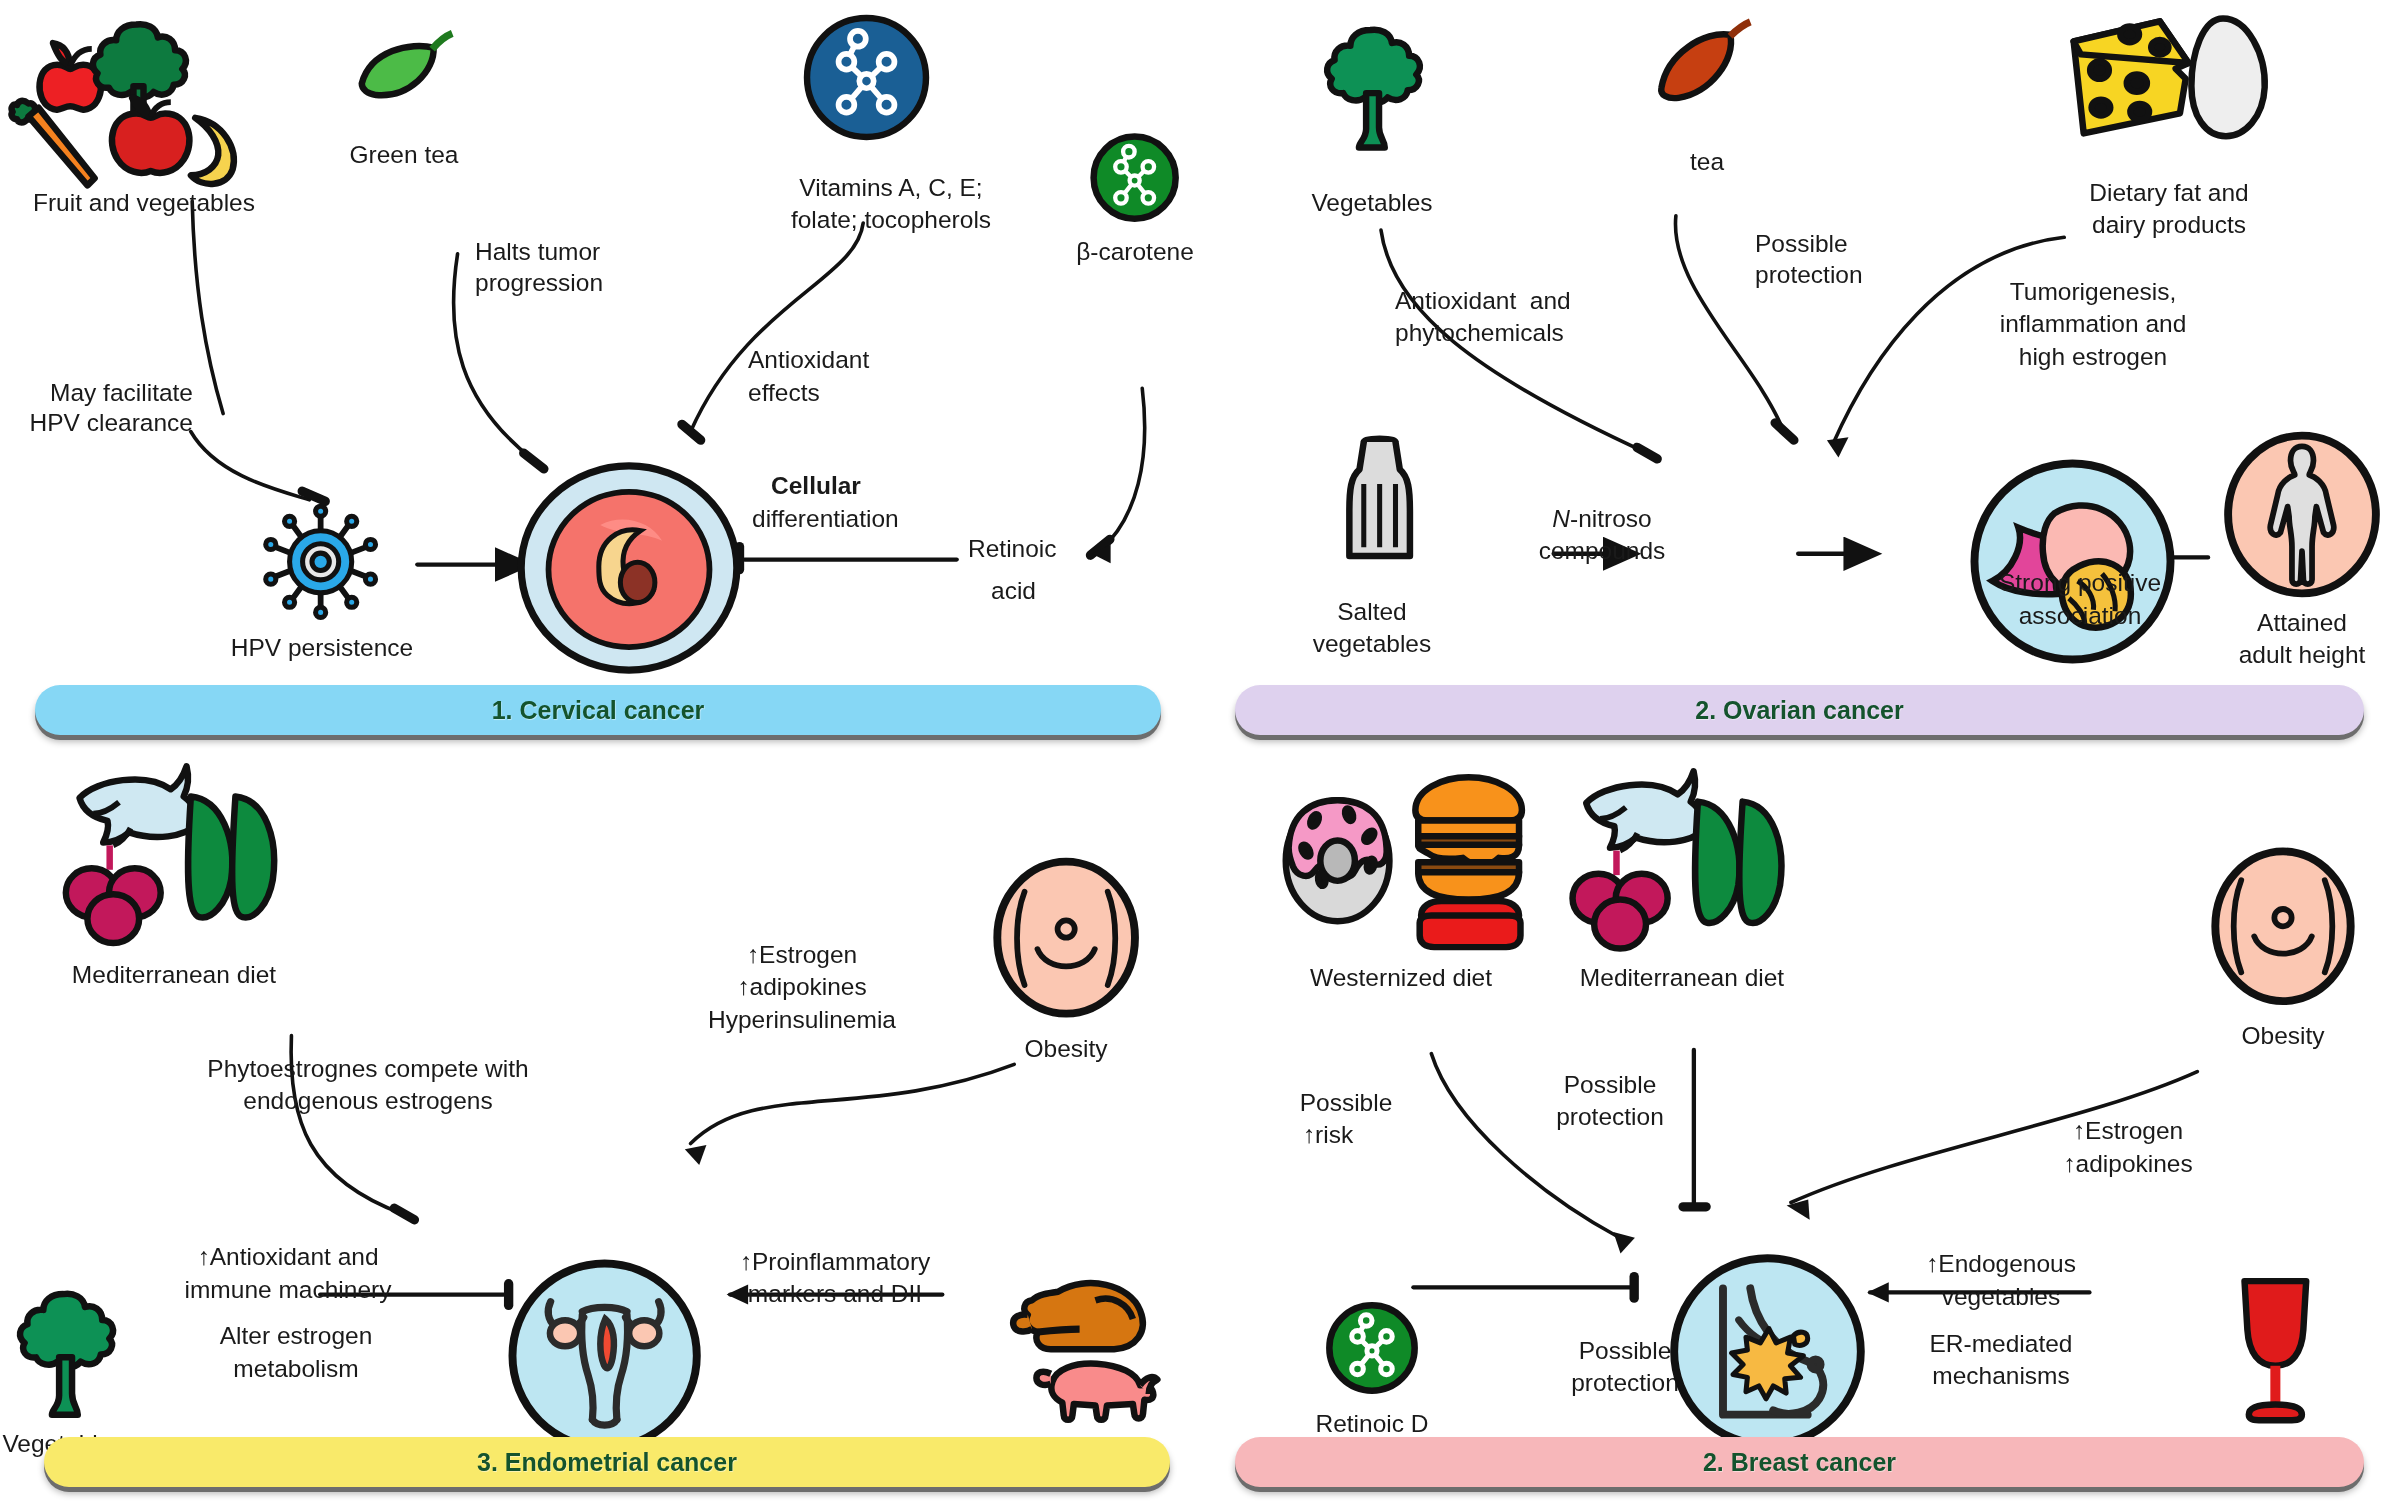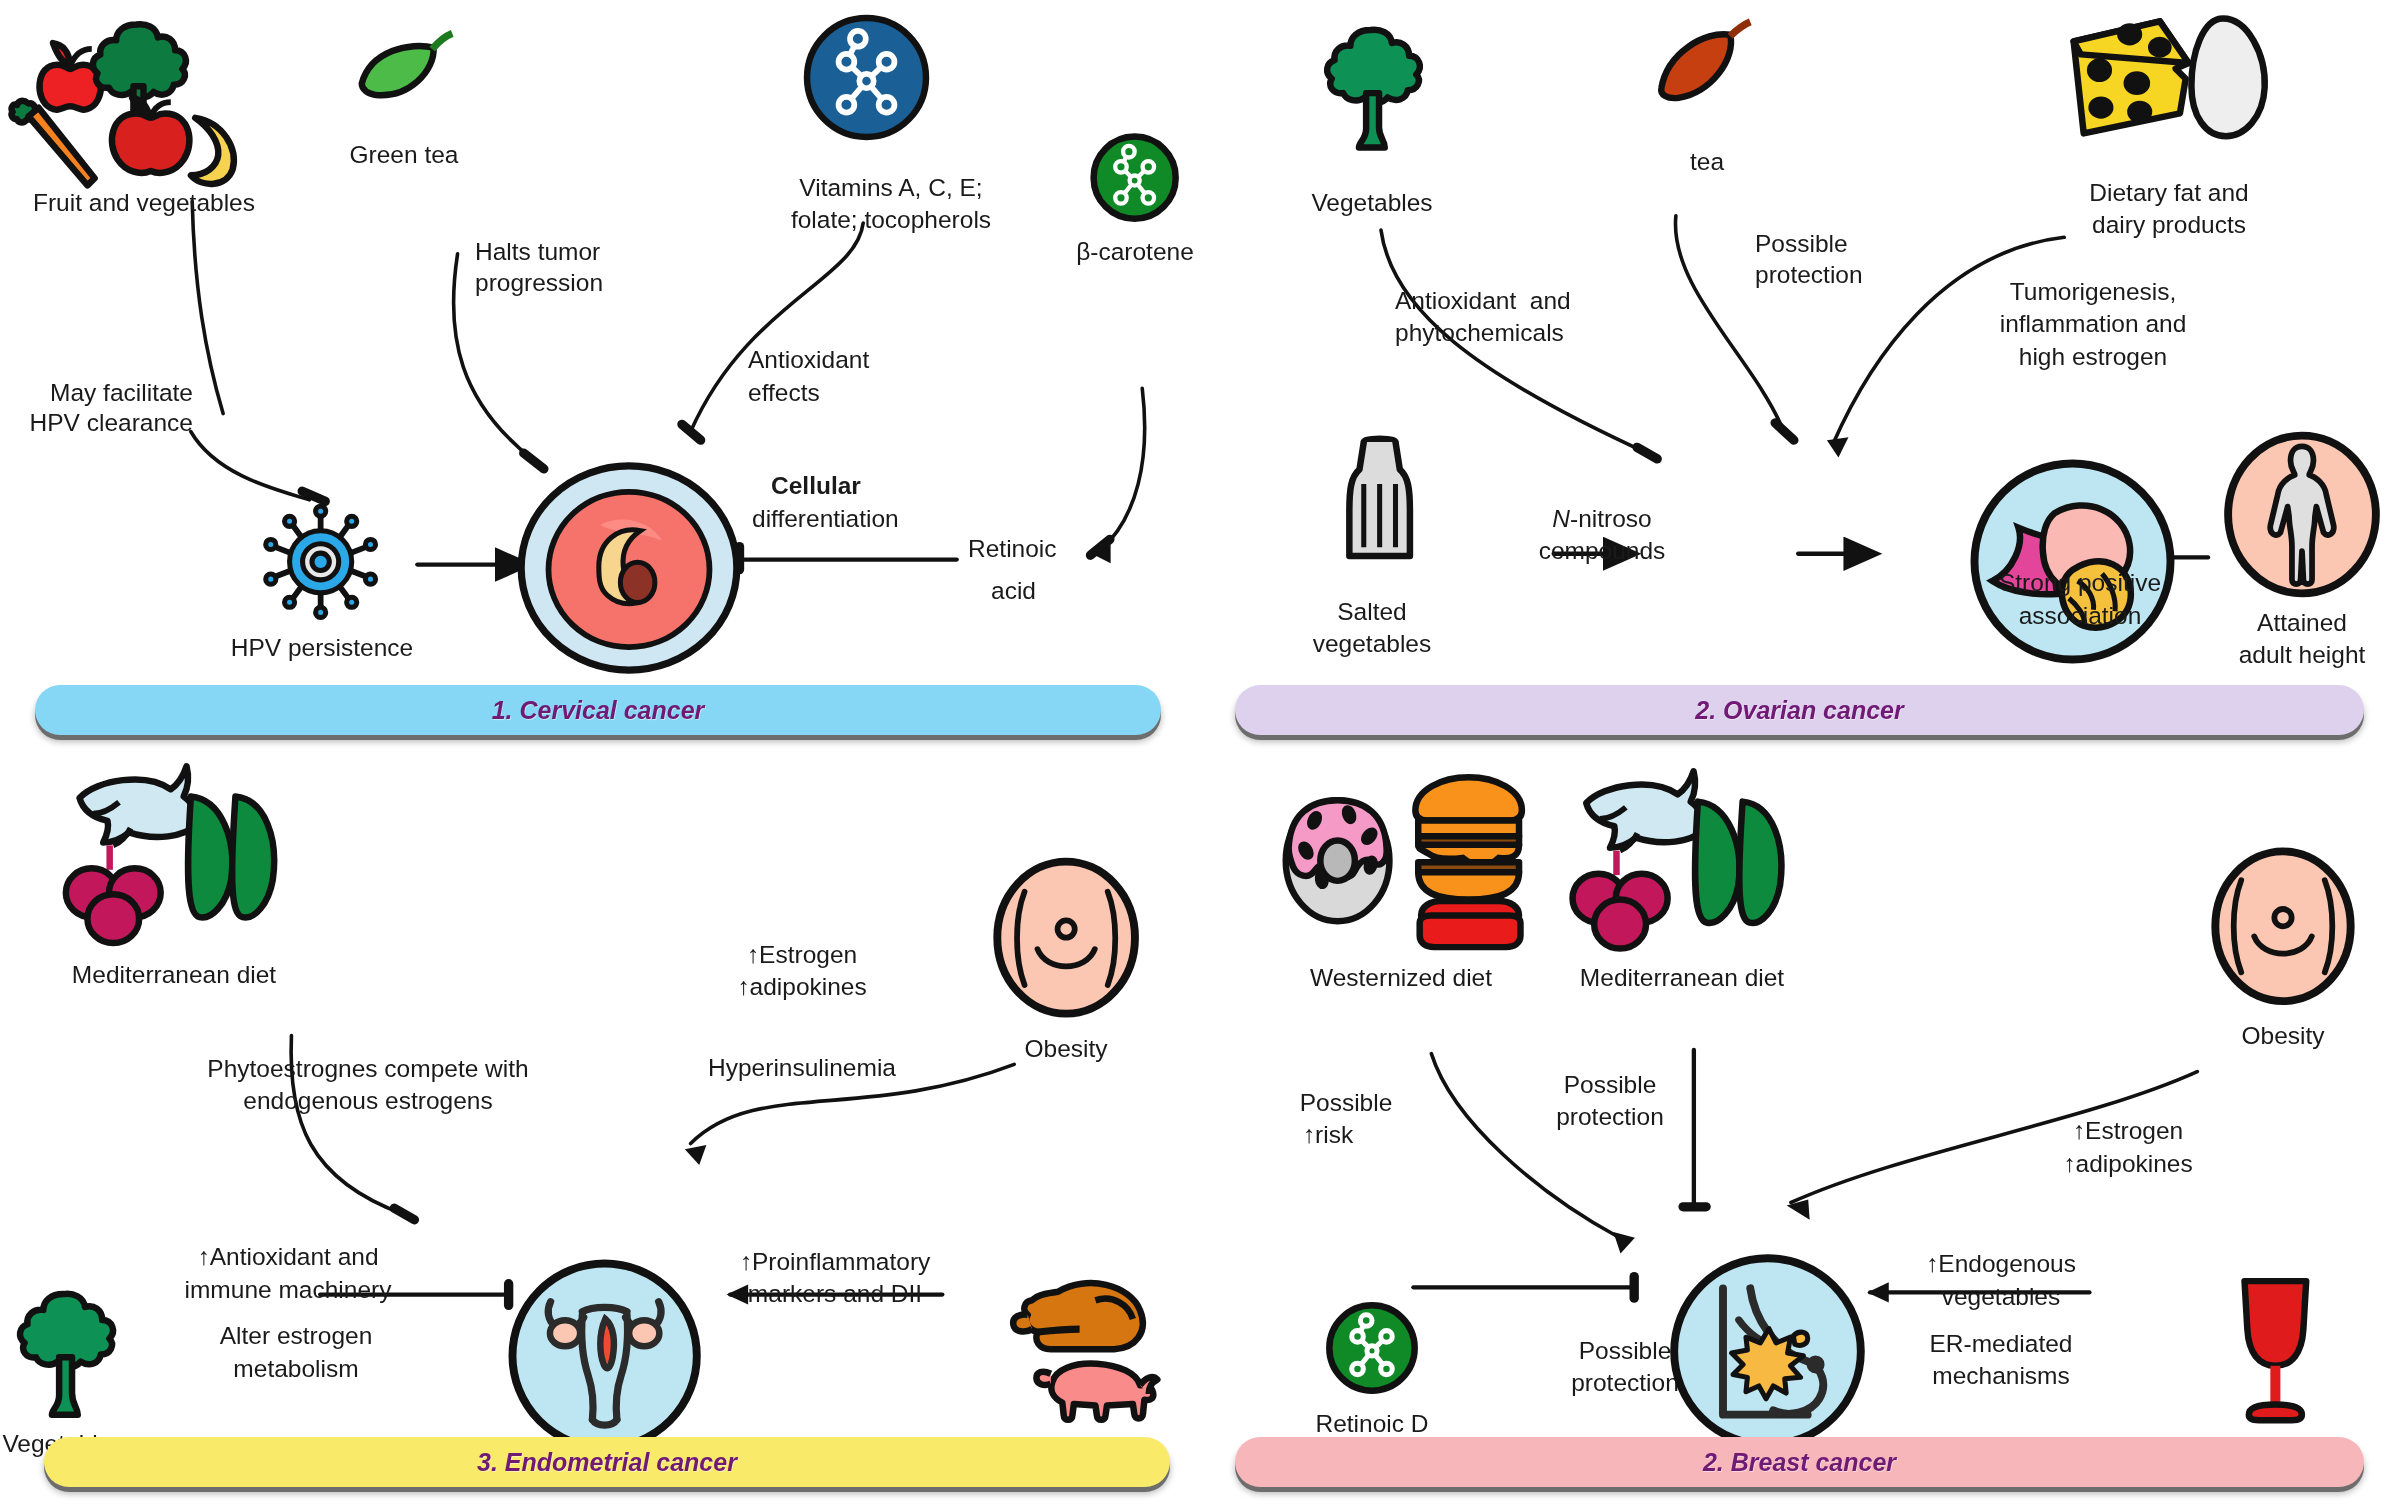--- a/index.html
+++ b/index.html
@@ -12,22 +12,22 @@
   #p4{left:1201px;top:753px;width:1201px;height:753px;}
 
   .lbl{position:absolute;font-size:24.5px;line-height:1.22;color:#1a1a1a;white-space:pre;}
   .lbl.c{text-align:center;transform:translateX(-50%);}
   .lbl.r{text-align:right;transform:translateX(-100%);}
   .ital{font-style:italic;}
 
   .banner{position:absolute;height:50px;border-radius:26px;
           box-shadow:0 5px 0 #6d6d6d, 0 6.5px 7.2px rgba(0,0,0,.30);
           display:flex;align-items:center;justify-content:center;}
-  .banner span{font-size:25px;font-weight:bold;color:#701a75;
-      text-shadow:0.7px 0.7px 0.7px rgba(255,255,255,.5);font-style:italic;}
+  .banner span{font-size:25px;font-weight:bold;color:#14532d;
+      text-shadow:0.7px 0.7px 0.7px rgba(255,255,255,.5);}
   #b1{left:35px;top:685px;width:1126px;background:#86d7f5;}
   #b2{left:1235px;top:685px;width:1129px;background:#ded1ee;}
   #b3{left:44px;top:1437px;width:1126px;background:#f9ea6a;}
   #b4{left:1235px;top:1437px;width:1129px;background:#f7b7ba;}
   .icn{position:absolute;}
   svg{overflow:visible;display:block;}
   .flow{position:absolute;left:0;top:0;width:2401px;height:1506px;
         pointer-events:none;}
 </style>
 </head>
@@ -322,21 +322,21 @@
       </g>
     </svg>
   </div>
   <div class="lbl c" style="left:174px;top:207px;">Mediterranean diet</div>
 
   <div class="lbl c" style="left:368px;top:301px;">Phytoestrognes compete with</div>
   <div class="lbl c" style="left:368px;top:333px;">endogenous estrogens</div>
 
   <div class="lbl c" style="left:802px;top:187px;">↑Estrogen</div>
   <div class="lbl c" style="left:802px;top:219px;">↑adipokines</div>
-  <div class="lbl c" style="left:802px;top:252px;margin-top:48px;">Hyperinsulinemia</div>
+  <div class="lbl c" style="left:802px;top:252px;">Hyperinsulinemia</div>
 
   <div class="icn" style="left:993px;top:104px;">
     <svg width="147" height="162" viewBox="0 0 205 225">
       <ellipse cx="102" cy="112" rx="96" ry="106" fill="#fbc7b2" stroke="#111" stroke-width="11"></ellipse>
       <g stroke="#111" stroke-width="8" fill="none" stroke-linecap="round">
         <path d="M44,48 C30,84 30,142 44,178"></path>
         <path d="M160,48 C174,84 174,142 160,178"></path>
         <circle cx="102" cy="100" r="12"></circle>
         <path d="M62,128 C74,160 130,160 142,128"></path>
       </g>

